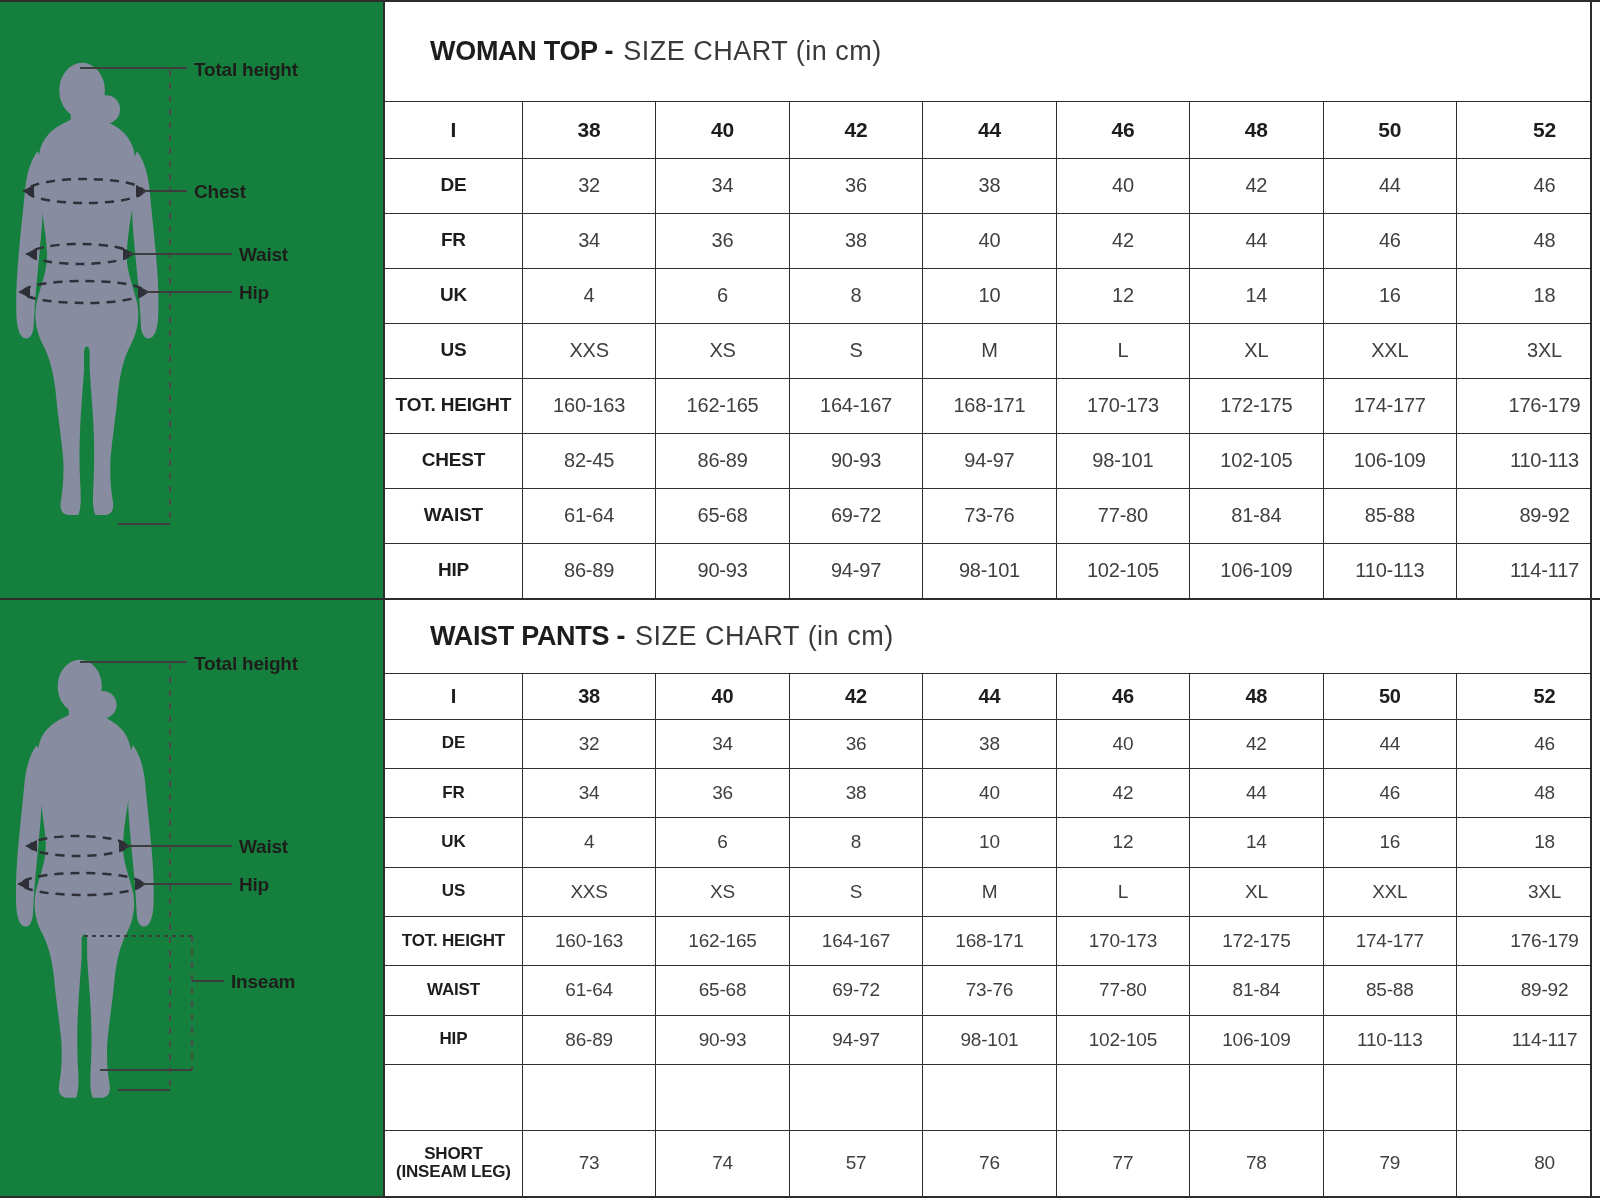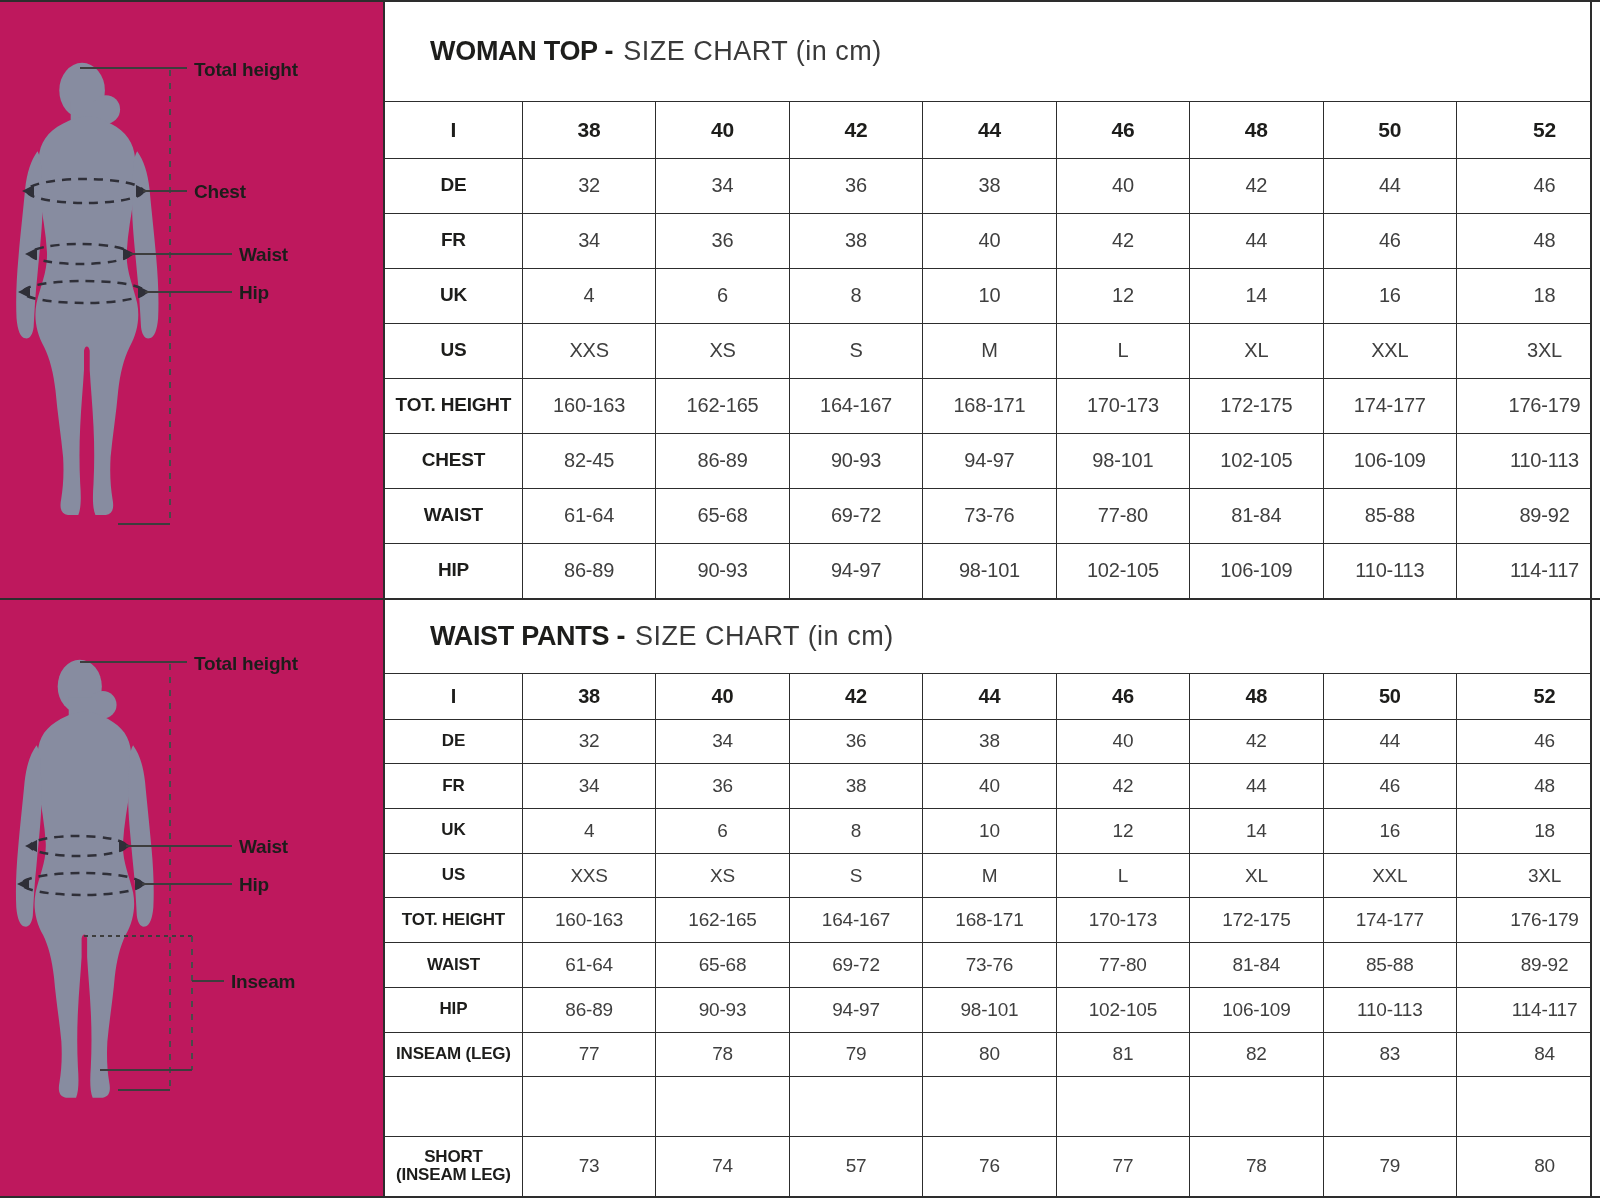--- a/index.html
+++ b/index.html
@@ -14,21 +14,21 @@
   }
 
   .band { display:flex; border-top:2px solid #2d2d2d; }
   .band-top    { height:598px; }
   .band-bottom { height:600px; border-bottom:2px solid #2d2d2d; }
 
   .figure-panel {
     position:relative;
     width:385px; flex:0 0 385px;
     border-right:2px solid #2d2d2d;
-    background:#be185d;
+    background:#15803d;
   }
   .figure-panel svg { display:block; }
 
   .table-panel {
     flex:1 1 auto;
     margin-right:8px;
     border-right:2px solid #2d2d2d;
     display:flex; flex-direction:column;
     background:#fff;
   }
@@ -423,31 +423,20 @@
               <th>HIP</th>
               <td>86-89</td>
               <td>90-93</td>
               <td>94-97</td>
               <td>98-101</td>
               <td>102-105</td>
               <td>106-109</td>
               <td>110-113</td>
               <td>114-117</td>
             </tr>
-            <tr>
-              <th>INSEAM (LEG)</th>
-              <td>77</td>
-              <td>78</td>
-              <td>79</td>
-              <td>80</td>
-              <td>81</td>
-              <td>82</td>
-              <td>83</td>
-              <td>84</td>
-            </tr>
             <tr class="spacer">
               <th></th>
               <td></td>
               <td></td>
               <td></td>
               <td></td>
               <td></td>
               <td></td>
               <td></td>
               <td></td>

